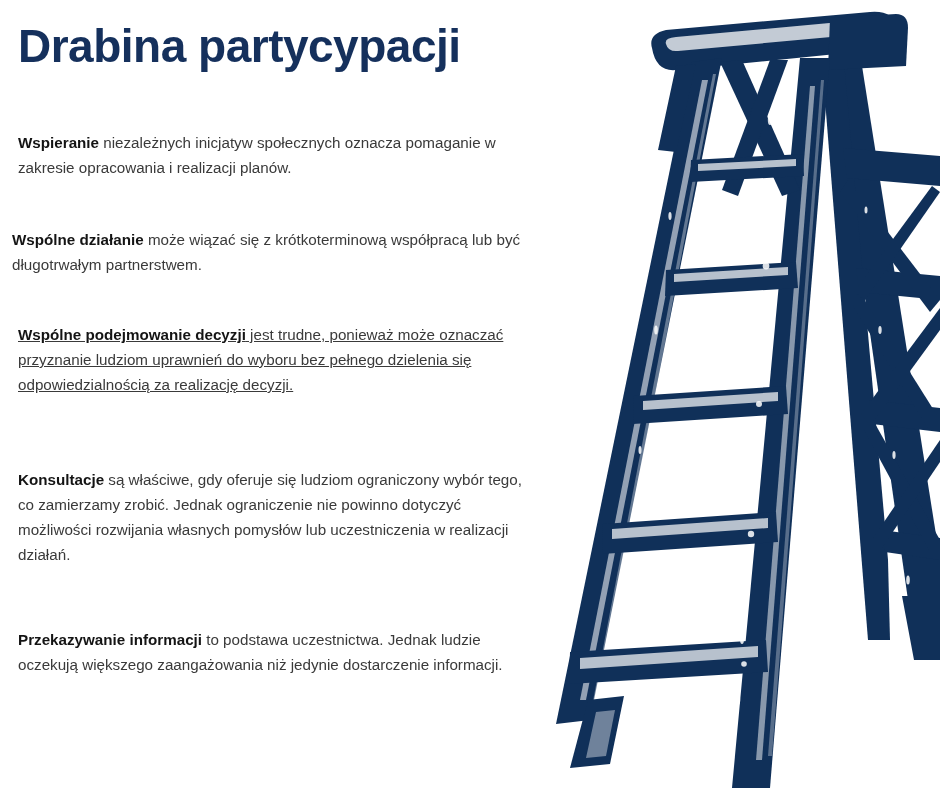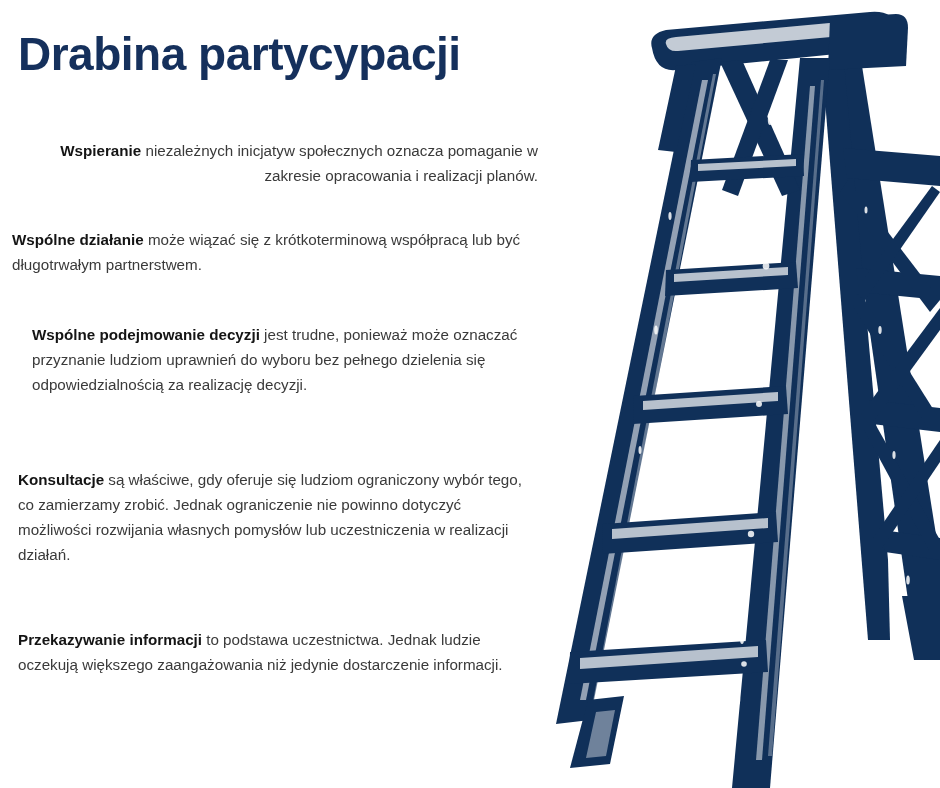--- a/index.html
+++ b/index.html
@@ -8,42 +8,42 @@
     background:#ffffff;
     font-family:"Liberation Sans", sans-serif;
     overflow:hidden;
     position:relative;
   }
   #infographic{position:relative;width:940px;height:788px;overflow:hidden;background:#fff;}
 
   
   .left-col{
     position:absolute;left:0;top:0;width:560px;height:788px;
-    box-sizing:border-box;padding:30px 0 0 18px;
+    box-sizing:border-box;padding:22px 0 0 18px;
   }
   .page-title{
     color:#15305c;
     font-size:46px;
     font-weight:bold;
     letter-spacing:-0.5px;
     line-height:1.05;
     margin:0 0 34px 0;
     white-space:nowrap;
   }
   .para{
     color:#3a3a3a;
     font-size:15.2px;
     line-height:25px;
     margin:0;
     max-width:520px;
   }
   .para .lead{color:#141414;font-weight:bold;}
-  .p0{position:absolute;left:18px;top:138px;text-align:right;}
+  .p0{position:absolute;left:18px;top:130px;}
   .p1{position:absolute;left:12px;top:227px;}
-  .p2{position:absolute;left:32px;top:322px;}
+  .p2{position:absolute;left:18px;top:322px;text-decoration:underline;}
   .p3{position:absolute;left:18px;top:467px;}
   .p4{position:absolute;left:18px;top:627px;}
 
   
   .ladder-wrap{
     position:absolute;right:0;top:0;width:470px;height:788px;
   }
   .ladder-svg{display:block;width:470px;height:788px;}
 </style>
 </head>

